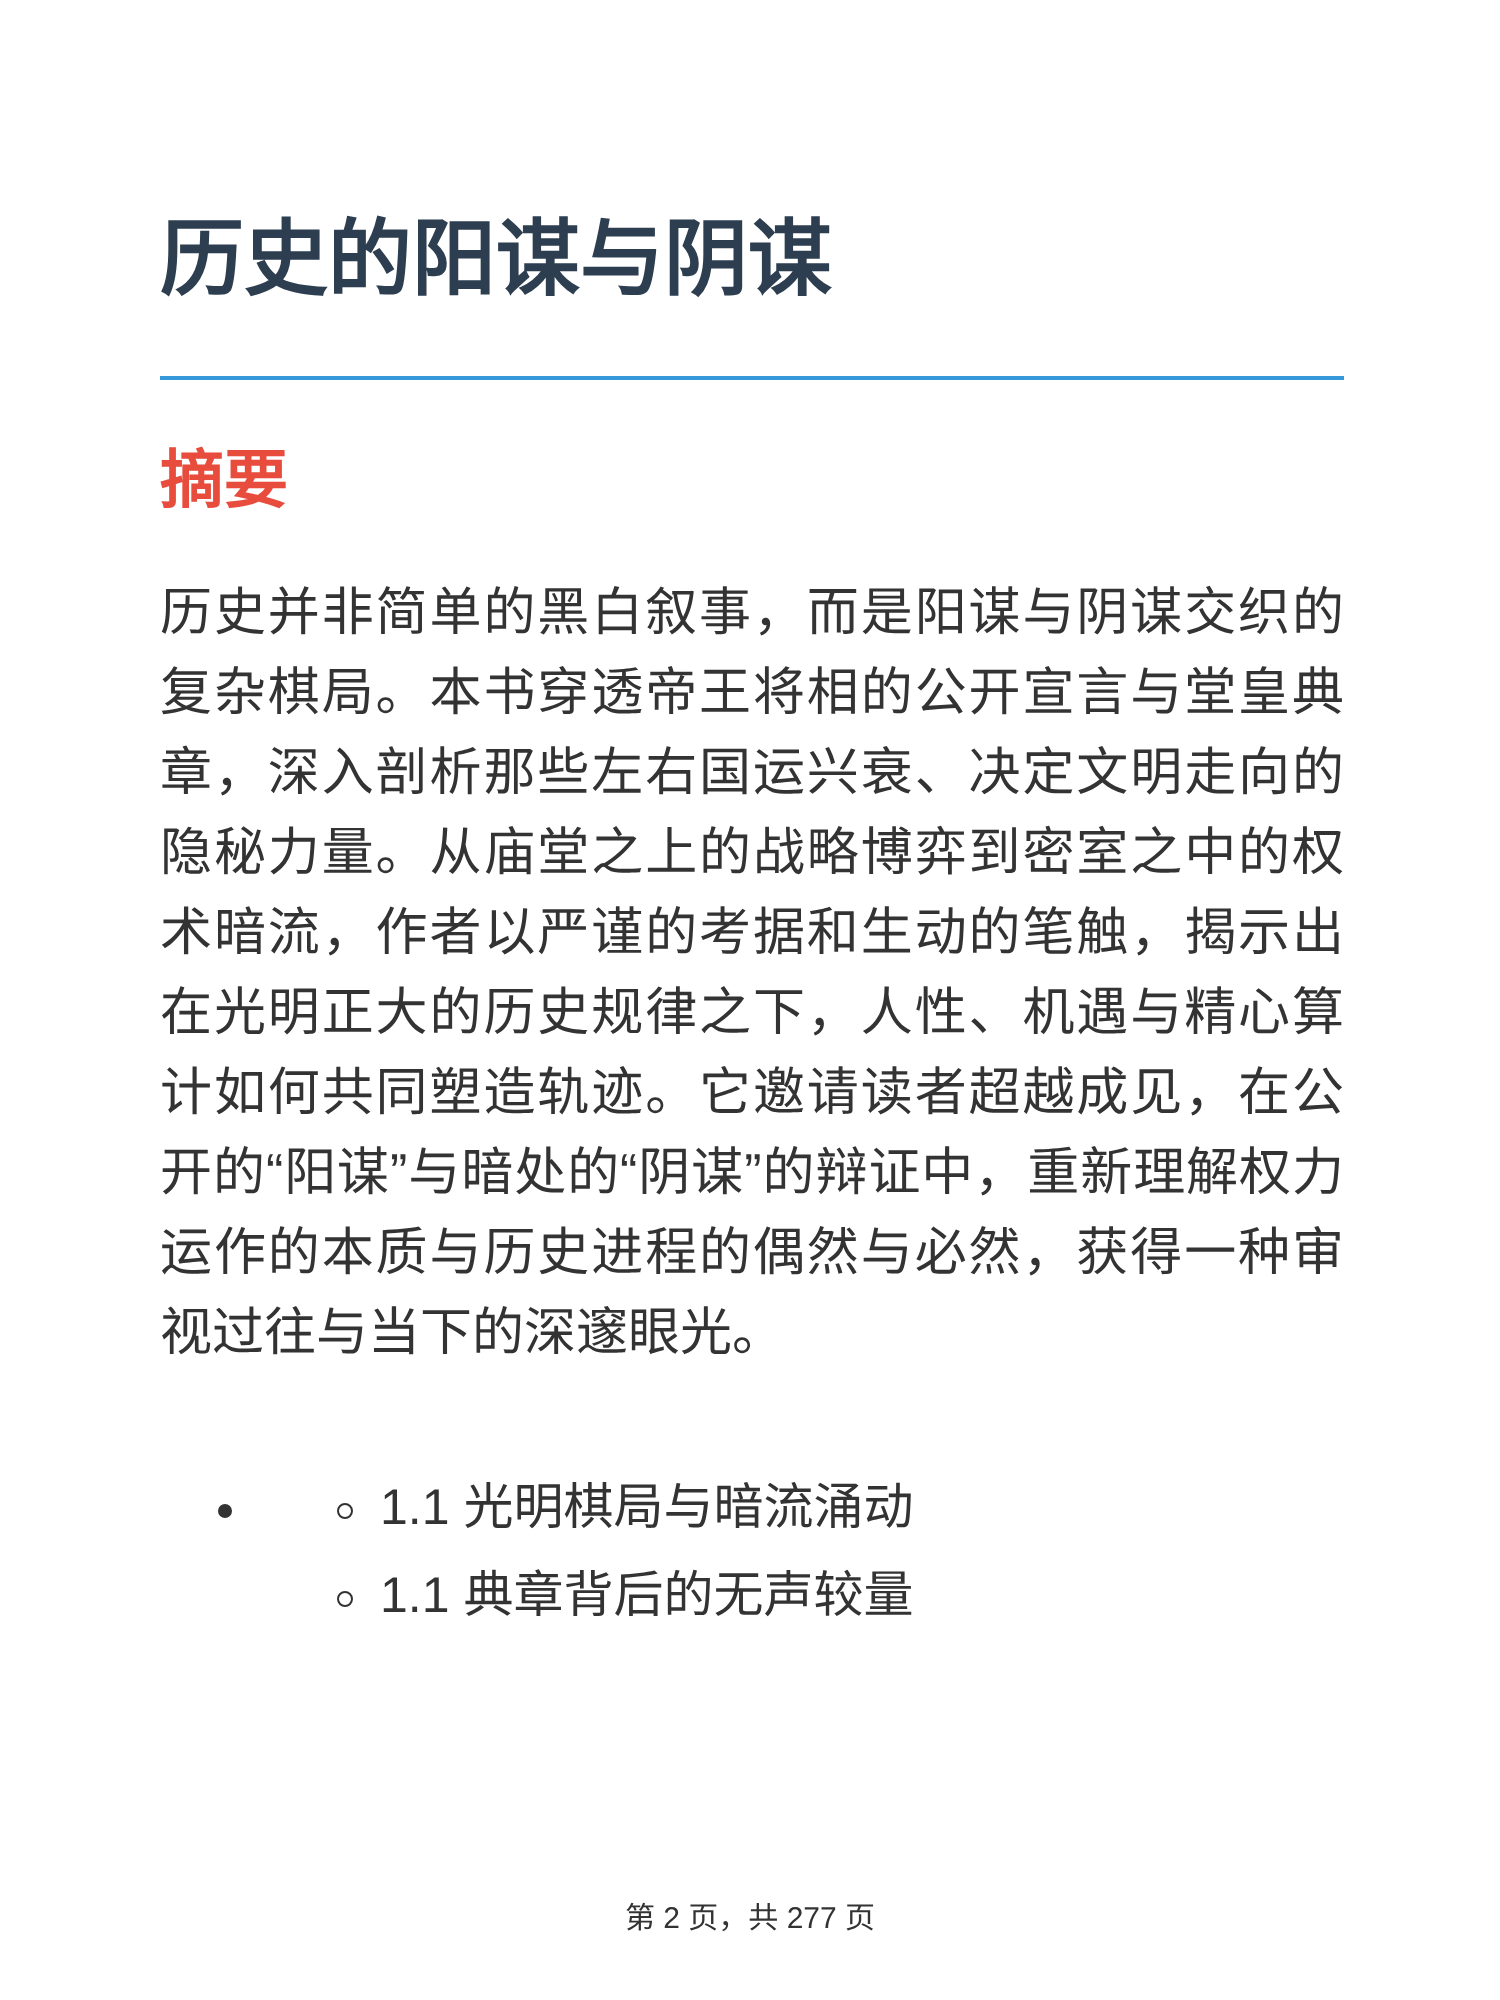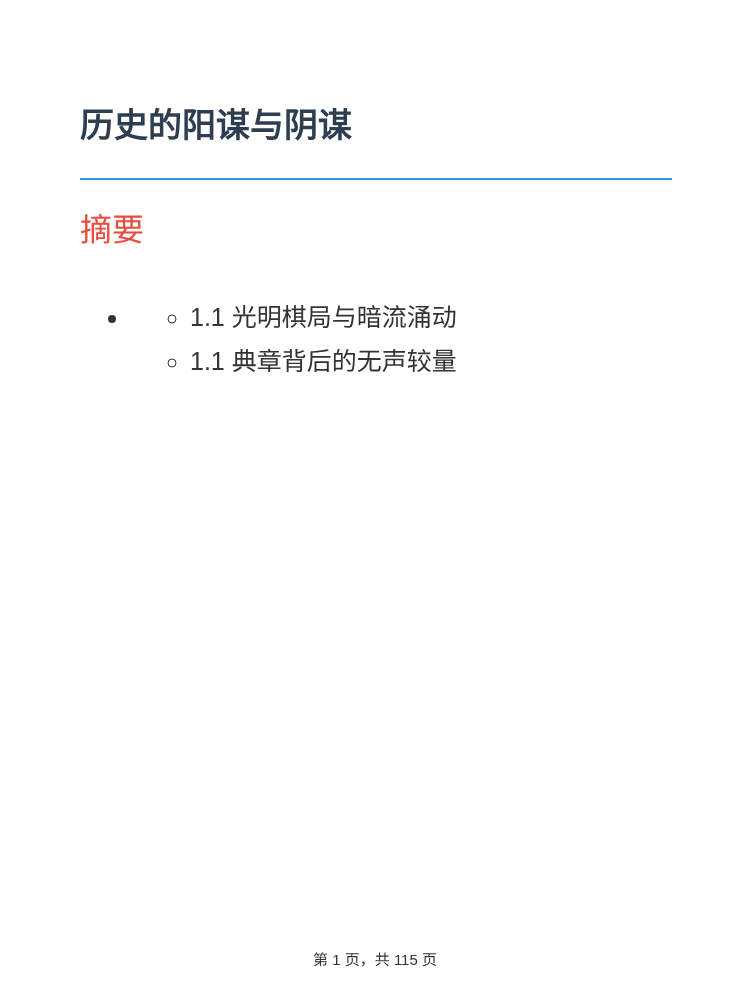--- a/index.html
+++ b/index.html
@@ -11,34 +11,34 @@
     background: #ffffff;
     overflow: hidden;
     font-family: "Liberation Sans", "DejaVu Sans", sans-serif;
     color: #333333;
   }
   .content { padding: 0 78px 0 80px; }
 
   .doc-title {
     margin: 0;
     padding-top: 104px;
-    font-size: 34px;
+    font-size: 42px;
     line-height: 1.25;
     font-weight: 700;
     color: #2c3e50;
   }
   .title-divider {
     border: none;
     border-top: 2px solid #3498db;
     margin: 31px 0 0 0;
   }
   .section-heading {
     font-size: 32px;
     line-height: 1.2;
-    font-weight: 400;
+    font-weight: 700;
     color: #e74c3c;
     margin: 31px 0 0 0;
   }
   .section-heading.toc { margin-top: 33px; }
   .abstract-text {
     margin: 27px 0 0 0;
     font-size: 26px;
     line-height: 40px;
     color: #333333;
     text-align: justify;
@@ -76,26 +76,27 @@
 
 <div class="page">
   <div class="content">
 
     <h1 class="doc-title">历史的阳谋与阴谋</h1>
 
     <hr class="title-divider">
 
     <h2 class="section-heading">摘要</h2>
 
+    <p class="abstract-text">历史并非简单的黑白叙事，而是阳谋与阴谋交织的复杂棋局。本书穿透帝王将相的公开宣言与堂皇典章，深入剖析那些左右国运兴衰、决定文明走向的隐秘力量。从庙堂之上的战略博弈到密室之中的权术暗流，作者以严谨的考据和生动的笔触，揭示出在光明正大的历史规律之下，人性、机遇与精心算计如何共同塑造轨迹。它邀请读者超越成见，在公开的“阳谋”与暗处的“阴谋”的辩证中，重新理解权力运作的本质与历史进程的偶然与必然，获得一种审视过往与当下的深邃眼光。</p>
 
 
     <ul class="toc-list">
       <li>
         <ul class="toc-sublist">
           <li>1.1 光明棋局与暗流涌动</li>
           <li>1.1 典章背后的无声较量</li>
         </ul>
       </li>
     </ul>
   </div>
 
-  <div class="page-footer">第 1 页，共 115 页</div>
+  <div class="page-footer">第 2 页，共 277 页</div>
 </div>
 
 </body></html>

